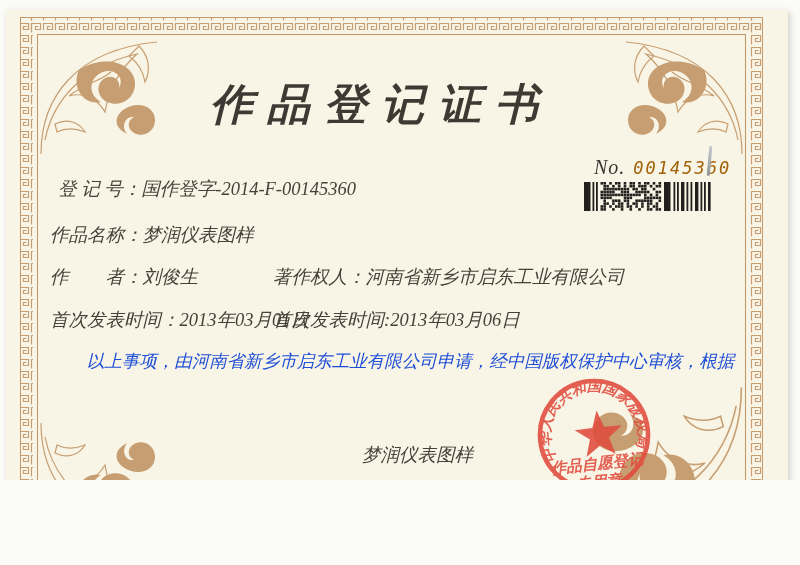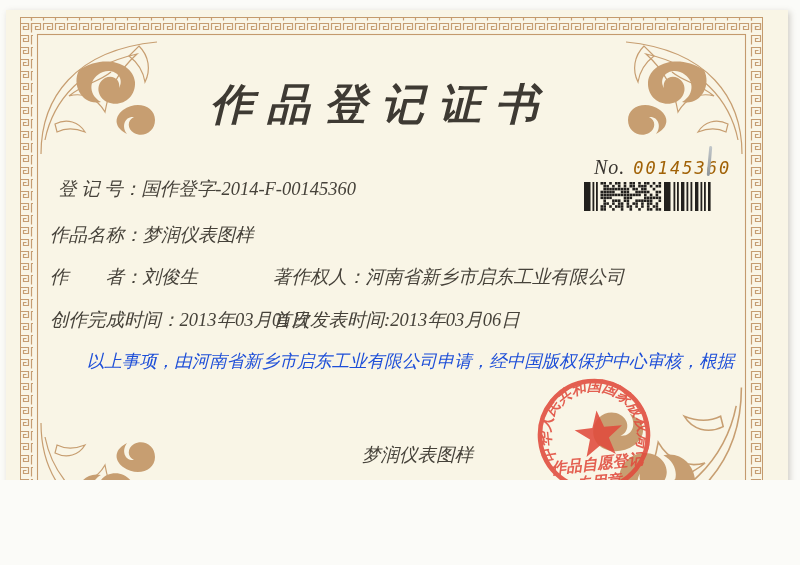--- a/index.html
+++ b/index.html
@@ -228,21 +228,21 @@
     </div>
 
     <div class="line" style="top:256px; left:267px;">
       <span class="label">著作权人：</span><span class="value">河南省新乡市启东工业有限公司</span>
     </div>
     <div class="line" style="top:256px; left:44px;">
       <span class="label">作　　者：</span><span class="value">刘俊生</span>
     </div>
 
     <div class="line" style="top:299px; left:44px;">
-      <span class="label">创作完成时间：</span><span class="value">2013年03月01日</span>
+      <span class="label">首次发表时间：</span><span class="value">2013年03月01日</span>
     </div>
     <div class="line" style="top:299px; left:267px;">
       <span class="label">首次发表时间:</span><span class="value">2013年03月06日</span>
     </div>
 
     <div class="statement">
       <div class="indent">以上事项，由河南省新乡市启东工业有限公司申请，经中国版权保护中心审核，根据</div>
     </div>
 
     <div class="line" style="top:434px; left:356px;">梦润仪表图样</div>

